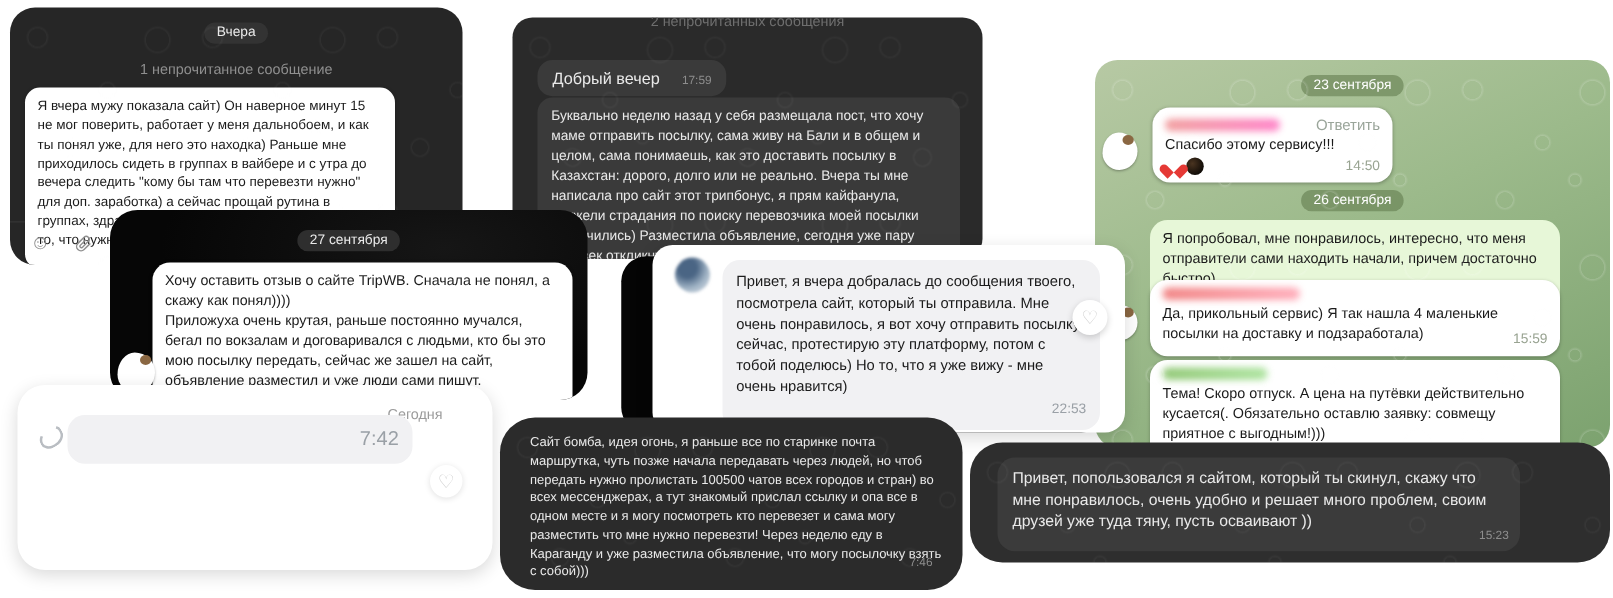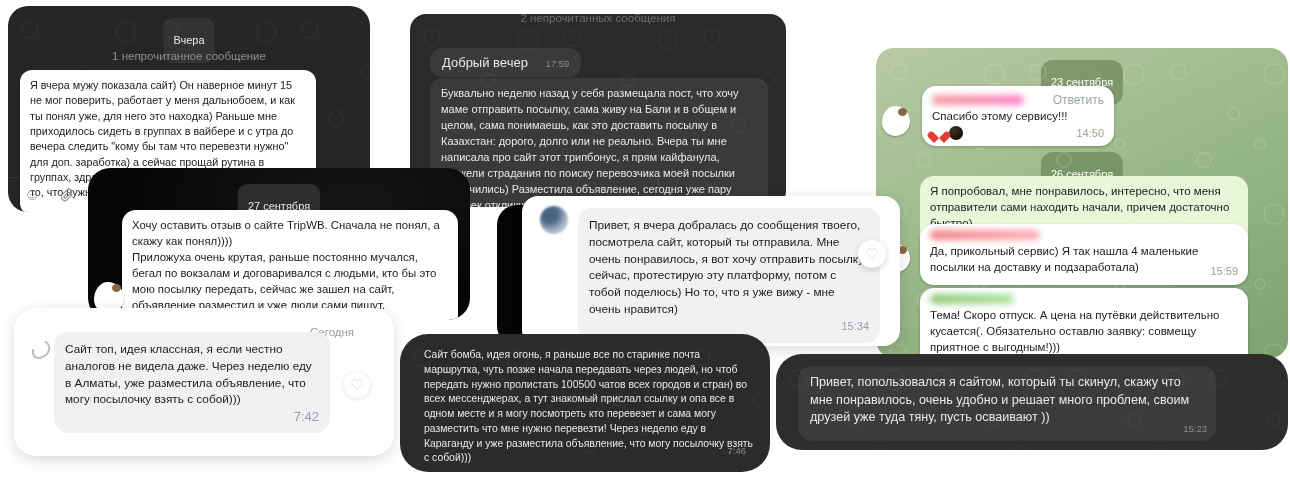--- a/index.html
+++ b/index.html
@@ -10,21 +10,21 @@
     background-image:
       radial-gradient(circle 9px at 22px 24px, transparent 7px, var(--pat) 7.5px, transparent 9.5px),
       radial-gradient(circle 7px at 78px 66px, transparent 5px, var(--pat) 5.5px, transparent 7.5px),
       radial-gradient(circle 11px at 118px 26px, transparent 9px, var(--pat) 9.5px, transparent 11.5px),
       radial-gradient(circle 8px at 48px 112px, transparent 6px, var(--pat) 6.5px, transparent 8.5px),
       radial-gradient(circle 6px at 104px 96px, transparent 4px, var(--pat) 4.5px, transparent 6.5px);
     background-size:140px 140px;}
   .dark{--pat:rgba(255,255,255,.045);}
   .green{--pat:rgba(255,255,255,.16);}
 
-  .chip{position:absolute;left:50%;transform:translateX(-50%);padding:16px 10px;border-radius:9px;
+  .chip{position:absolute;left:50%;transform:translateX(-50%);padding:2px 10px;border-radius:9px;
         font-size:11px;line-height:1.2;white-space:nowrap;}
   .chip-dark{background:#333333;color:#eaeaea;}
   .chip-green{background:rgba(92,118,72,.55);color:#ffffff;border-radius:12px;}
 
   .bubble{position:absolute;border-radius:12px;box-sizing:border-box;}
   .bubble p{margin:0;white-space:pre-line;}
   .b-white{background:#ffffff;color:#1b1b1b;box-shadow:0 1px 3px rgba(0,0,0,.25);}
   .b-grey{background:#f1f1f3;color:#1b1b1b;}
   .b-darkgrey{background:#3a3a3a;color:#e9e9e9;}
   .b-greenout{background:#e7f7d8;color:#1b1b1b;}
@@ -140,33 +140,32 @@
     <div class="avatar paw" style="left:6px;top:114px;width:30px;height:32px;"></div>
   </div>
 
   <div class="card" style="left:497px;top:205px;width:388px;height:141px;border-radius:20px;background:#050505;"></div>
 
   <div class="card" style="left:522px;top:196px;width:378px;height:150px;border-radius:16px;background:#ffffff;box-shadow:0 4px 14px rgba(0,0,0,.15);">
     <div class="avatar avatar-blur" style="left:18px;top:10px;width:28px;height:28px;"></div>
     <div class="bubble b-grey" style="left:56px;top:12px;width:302px;padding:9px 11px 9px 11px;font-size:11.8px;line-height:1.42;border-radius:14px;">
       <p>Привет, я вчера добралась до сообщения твоего, посмотрела сайт, который ты отправила. Мне очень понравилось, я вот хочу отправить посылку сейчас, протестирую эту платформу, потом с тобой поделюсь) Но то, что я уже вижу - мне очень нравится)</p>
       <div style="text-align:right;">
-        <span class="time" style="font-size:11px;">15:34</span>
+        <span class="time" style="font-size:11px;">22:53</span>
       </div>
     </div>
   </div>
   <div class="heart-btn" style="left:858px;top:240px;">♡</div>
 
   <div class="card" style="left:14px;top:308px;width:380px;height:148px;border-radius:22px;background:#ffffff;box-shadow:0 4px 14px rgba(0,0,0,.15);">
     <div style="position:absolute;left:296px;top:18px;color:#9b9b9b;font-size:11.5px;">Сегодня</div>
     <div class="avatar paw-sketch" style="left:12px;top:28px;width:30px;height:30px;"></div>
     <div class="bubble b-grey" style="left:40px;top:24px;width:276px;padding:9px 11px 7px 11px;font-size:11.8px;line-height:1.42;border-radius:14px;">
-      <p>Сайт топ, идея классная, я если честно аналогов не видела даже. Через неделю еду в Алматы, уже разместила объявление, что могу посылочку взять с собой)))</p>
       <div style="text-align:right;">
-        <span class="time" style="font-size:13px;">7:42</span>
+        <span class="time" style="font-size:16px;">7:42</span>
       </div>
     </div>
     <div class="heart-btn" style="left:330px;top:64px;width:26px;height:26px;box-shadow:0 1px 5px rgba(0,0,0,.12);">♡</div>
   </div>
 
   <div class="card dark pat" style="left:400px;top:334px;width:370px;height:138px;border-radius:28px;background:#2b2b2b;">
     <div class="bubble" style="left:24px;top:14px;width:332px;font-size:10.4px;line-height:1.42;color:#e9e9e9;">
       <p>Сайт бомба, идея огонь, я раньше все по старинке почта маршрутка, чуть позже начала передавать через людей, но чтоб передать нужно пролистать 100500 чатов всех городов и стран) во всех мессенджерах, а тут знакомый прислал ссылку и опа все в одном месте и я могу посмотреть кто перевезет и сама могу разместить что мне нужно перевезти! Через неделю еду в Караганду и уже разместила объявление, что могу посылочку взять с собой)))</p>
     </div>
     <span class="time" style="position:absolute;right:24px;bottom:16px;color:#8d8d8d;">7:46</span>

